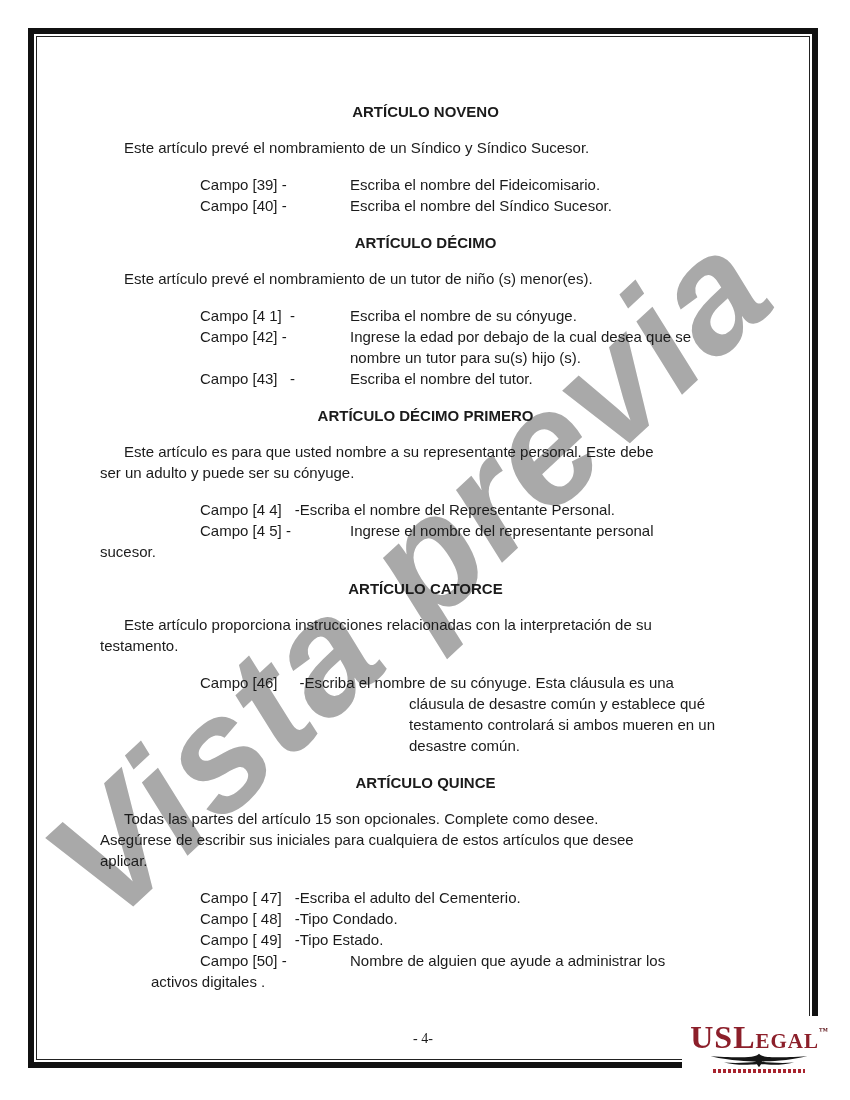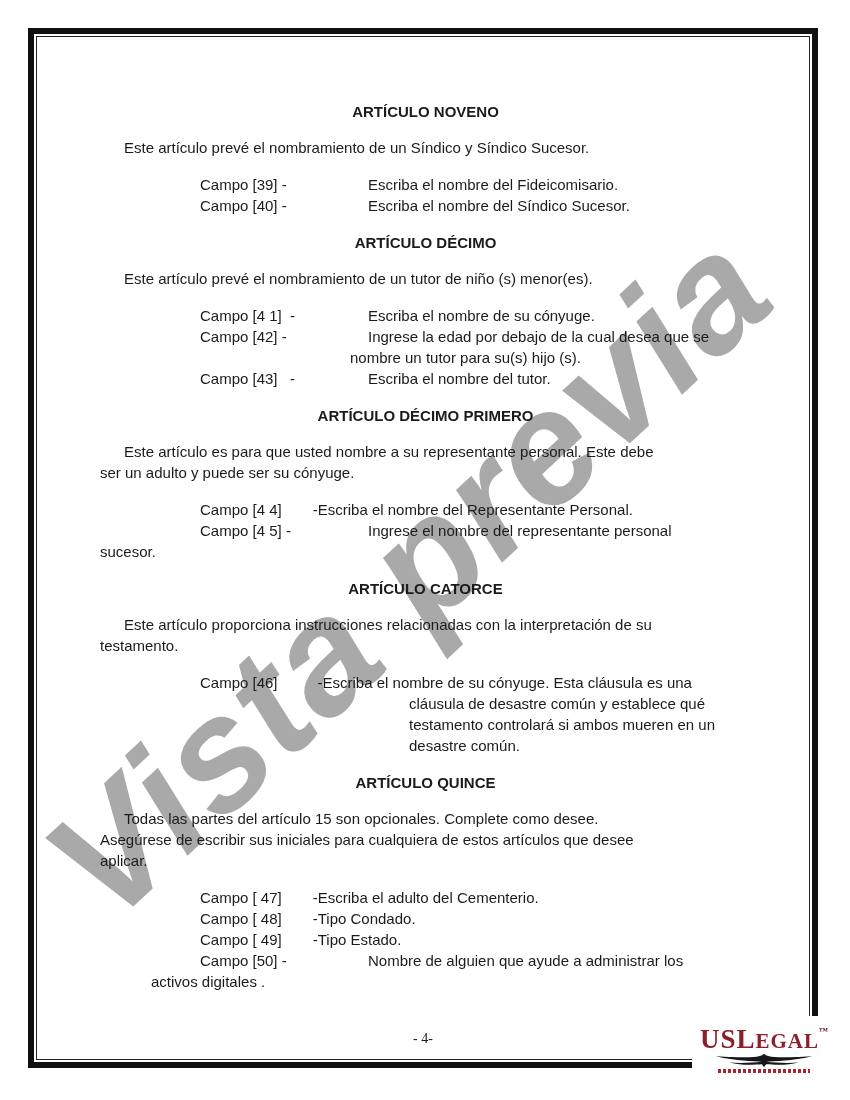--- a/index.html
+++ b/index.html
@@ -30,42 +30,42 @@
   }
   .heading{
     font-size:15px;font-weight:bold;text-align:center;
     margin:16px 0 15px 0;
   }
   .heading.first{margin-top:0;}
   .intro{margin:0 0 16px 0;}
   .l{white-space:pre;line-height:21px;}
   .ind{margin-left:24px;}
   .campos{margin:0 0 16px 0;}
-  .row{display:flex;line-height:21px;gap:18px;}
+  .row{display:flex;line-height:21px;}
   .lbl{margin-left:100px;white-space:pre;flex:none;}
   .row.tab .lbl{width:150px;}
   .row.inline .lbl{margin-right:13px;}
   .row.inline-wide .lbl{margin-right:22px;}
   .desc{white-space:pre;}
   .cont{white-space:pre;line-height:21px;}
   
   .footer{
     position:absolute;left:0;right:0;bottom:12px;text-align:center;z-index:2;
     font-family:"Liberation Serif",serif;font-size:14px;color:#1b1b1b;
   }
   
   .uslegal{
     position:absolute;right:18px;bottom:24px;z-index:5;
     background:#ffffff;padding:2px 4px 3px 8px;text-align:center;
   }
   .wordmark{
     font-family:"Liberation Serif",serif;font-weight:bold;color:#8c1f2a;
     letter-spacing:1px;line-height:26px;white-space:nowrap;
   }
-  .wm-big{font-size:27px;margin-top:48px;}
+  .wm-big{font-size:32px;margin-top:48px;}
   .wm-small{font-size:21px;}
   .wm-tm{font-size:9px;color:#5a1016;vertical-align:14px;letter-spacing:0;}
   .eagle{display:block;margin:-3px auto 0 auto;}
   .tagline-strip{
     height:4px;width:92px;margin:1px auto 0 auto;
     background:repeating-linear-gradient(90deg,#a8242e 0 3px,#ffffff 3px 5px);
   }
 </style>
 </head>
 <body>

